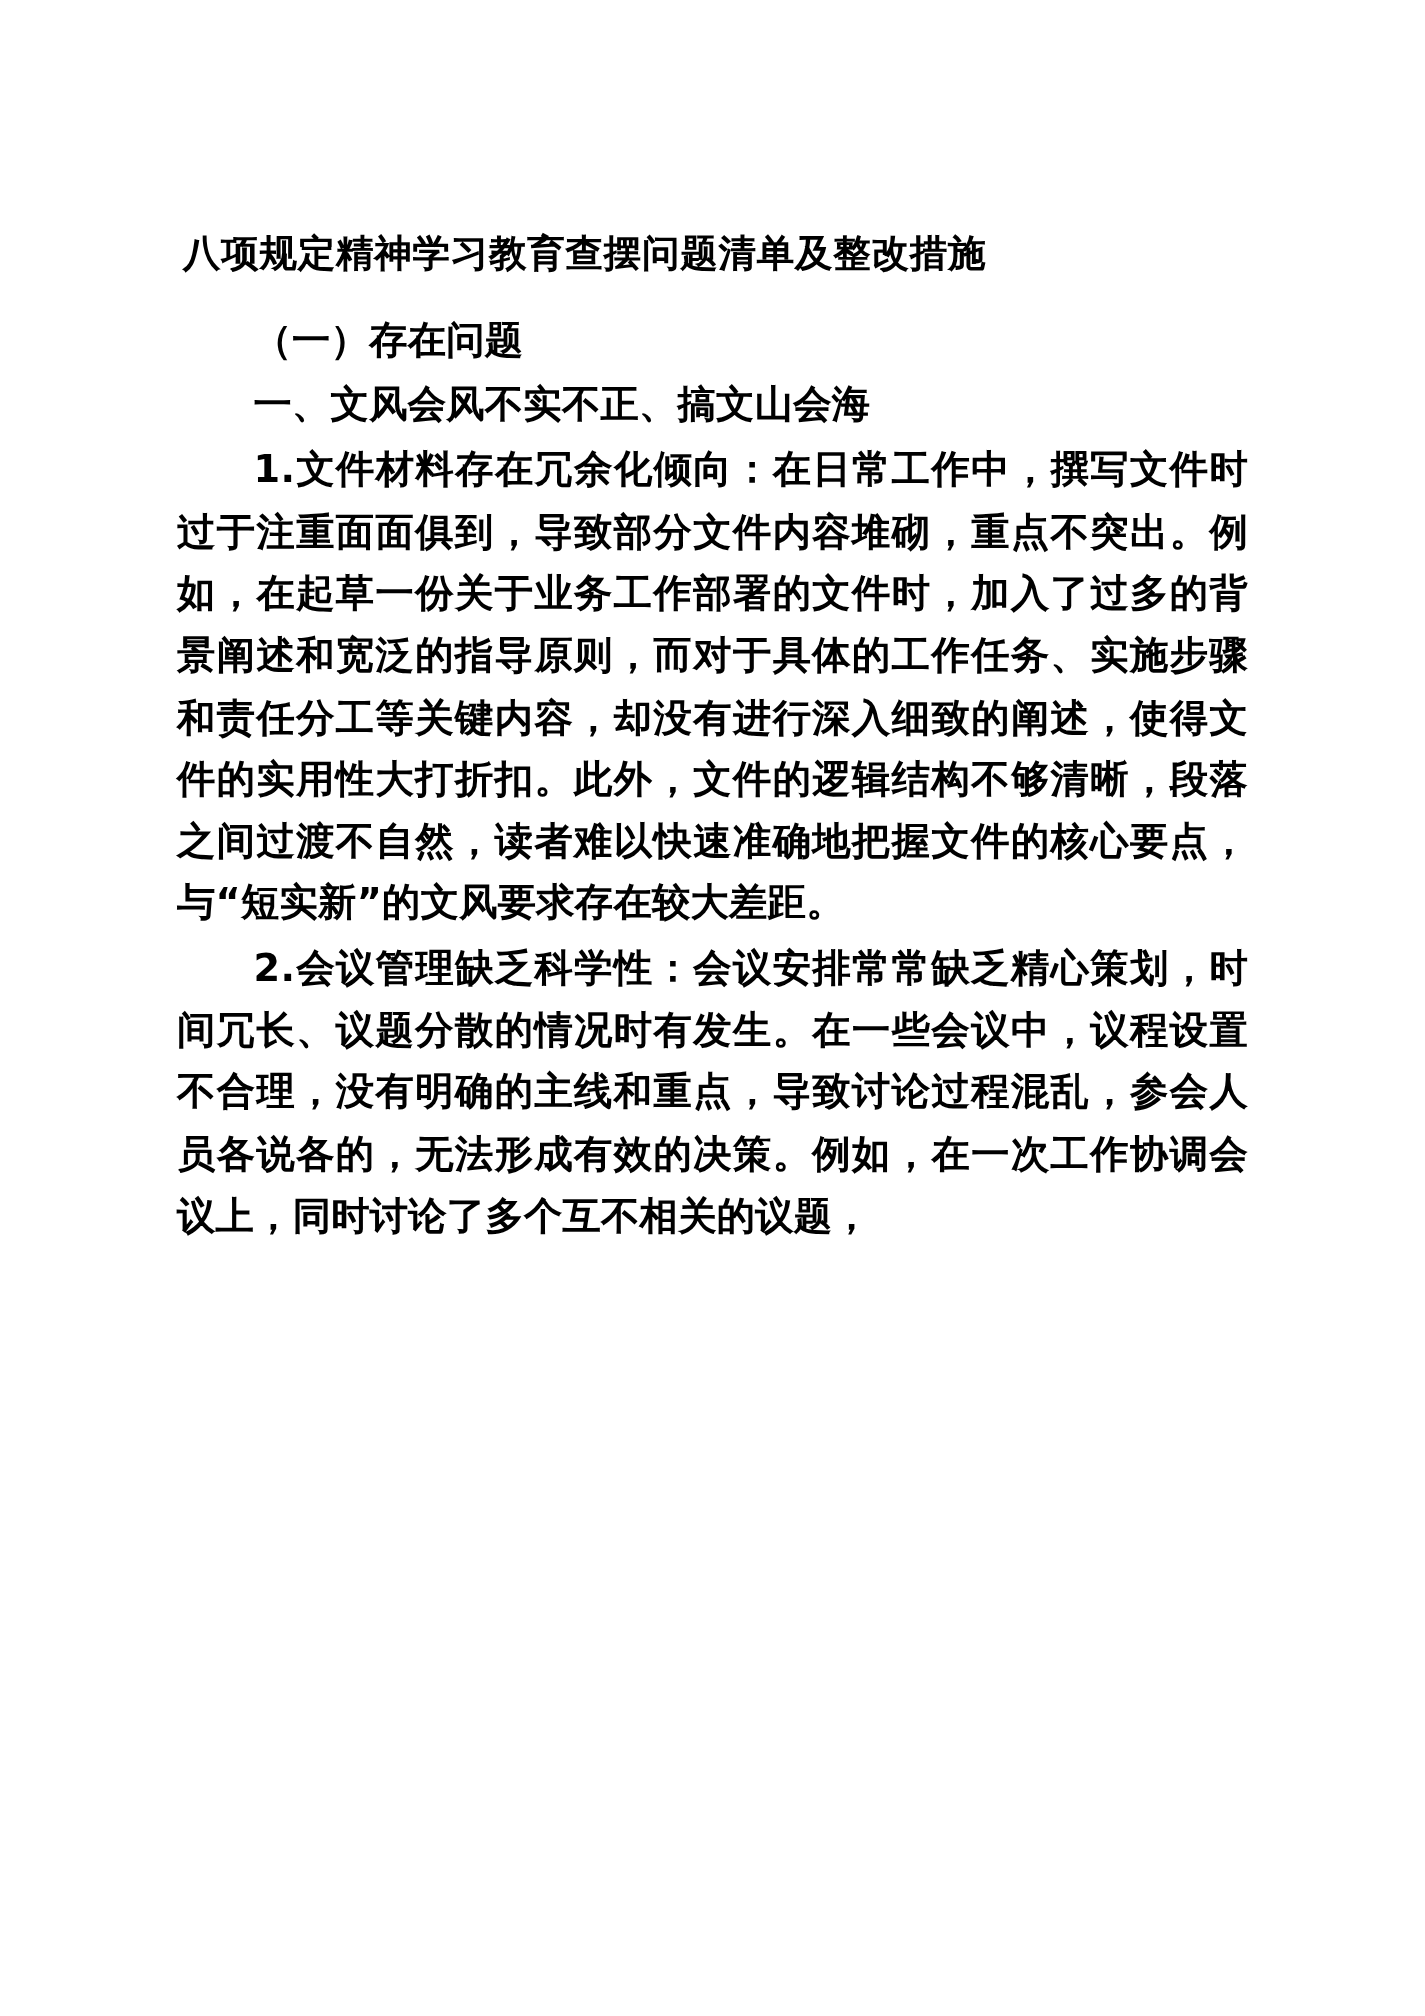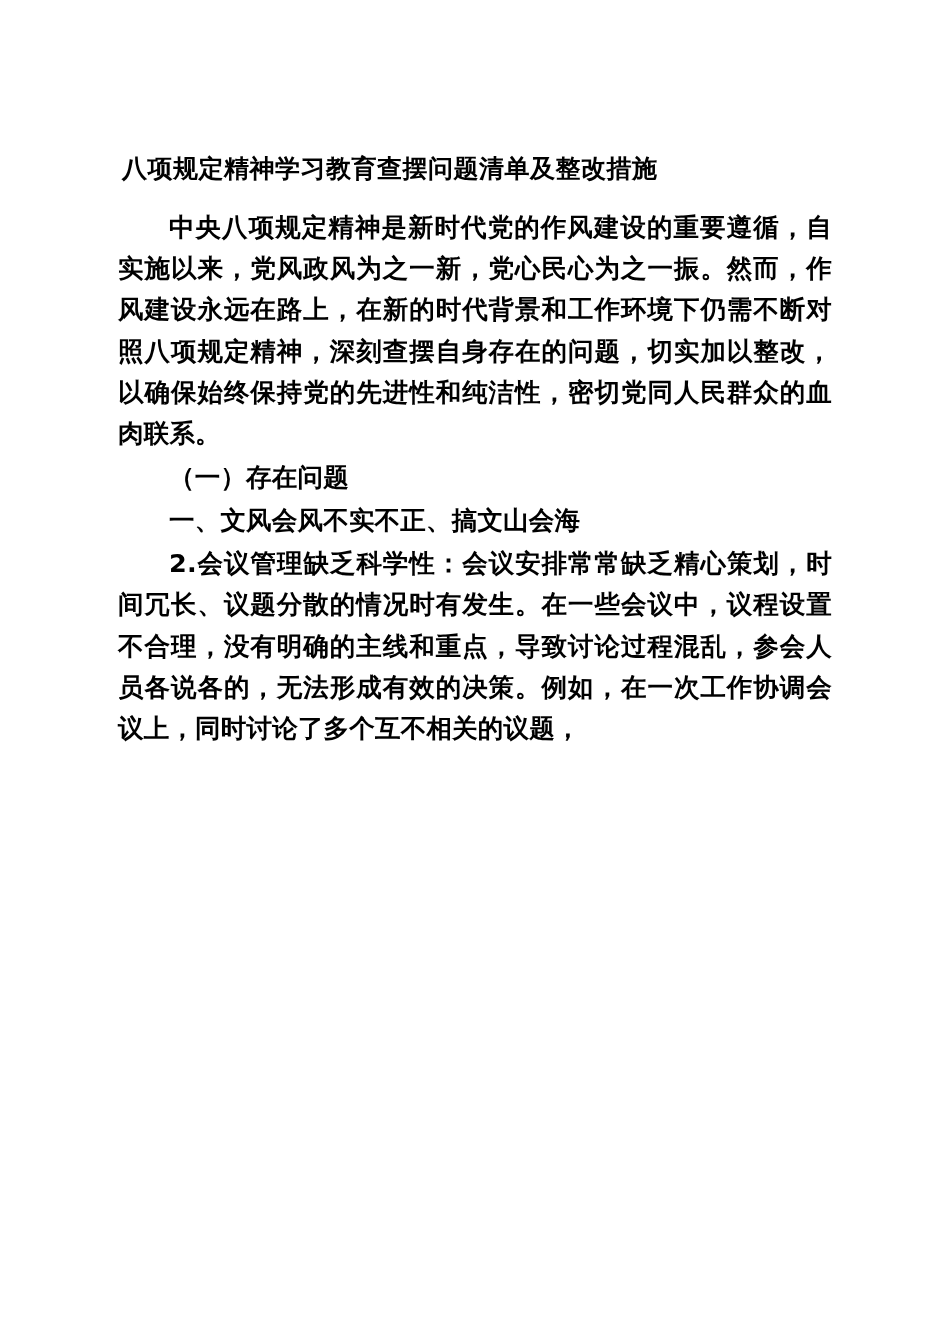--- a/index.html
+++ b/index.html
@@ -45,22 +45,22 @@
     margin-bottom: 4px;
   }
 </style>
 </head>
 <body>
 
 <div class="page">
 
   <h1 class="doc-title">八项规定精神学习教育查摆问题清单及整改措施</h1>
 
-  <p class="para">中央八项规定精神是新时代党的作风建设的重要遵循，自实施以来，党风政风为之一新，党心民心为之一振。然而，作风建设永远在路上，在新的时代背景和工作环境下仍需不断对照八项规定精神，深刻查摆自身存在的问题，切实加以整改，以确保始终保持党的先进性和纯洁性，密切党同人民群众的血肉联系。</p>
 
   <p class="para">（一）存在问题</p>
 
   <p class="para">一、文风会风不实不正、搞文山会海</p>
 
+  <p class="para">1.文件材料存在冗余化倾向：在日常工作中，撰写文件时过于注重面面俱到，导致部分文件内容堆砌，重点不突出。例如，在起草一份关于业务工作部署的文件时，加入了过多的背景阐述和宽泛的指导原则，而对于具体的工作任务、实施步骤和责任分工等关键内容，却没有进行深入细致的阐述，使得文件的实用性大打折扣。此外，文件的逻辑结构不够清晰，段落之间过渡不自然，读者难以快速准确地把握文件的核心要点，与“短实新”的文风要求存在较大差距。</p>
 
   <p class="para tight">2.会议管理缺乏科学性：会议安排常常缺乏精心策划，时间冗长、议题分散的情况时有发生。在一些会议中，议程设置不合理，没有明确的主线和重点，导致讨论过程混乱，参会人员各说各的，无法形成有效的决策。例如，在一次工作协调会议上，同时讨论了多个互不相关的议题，</p>
 
 </div>
 
 </body></html>

